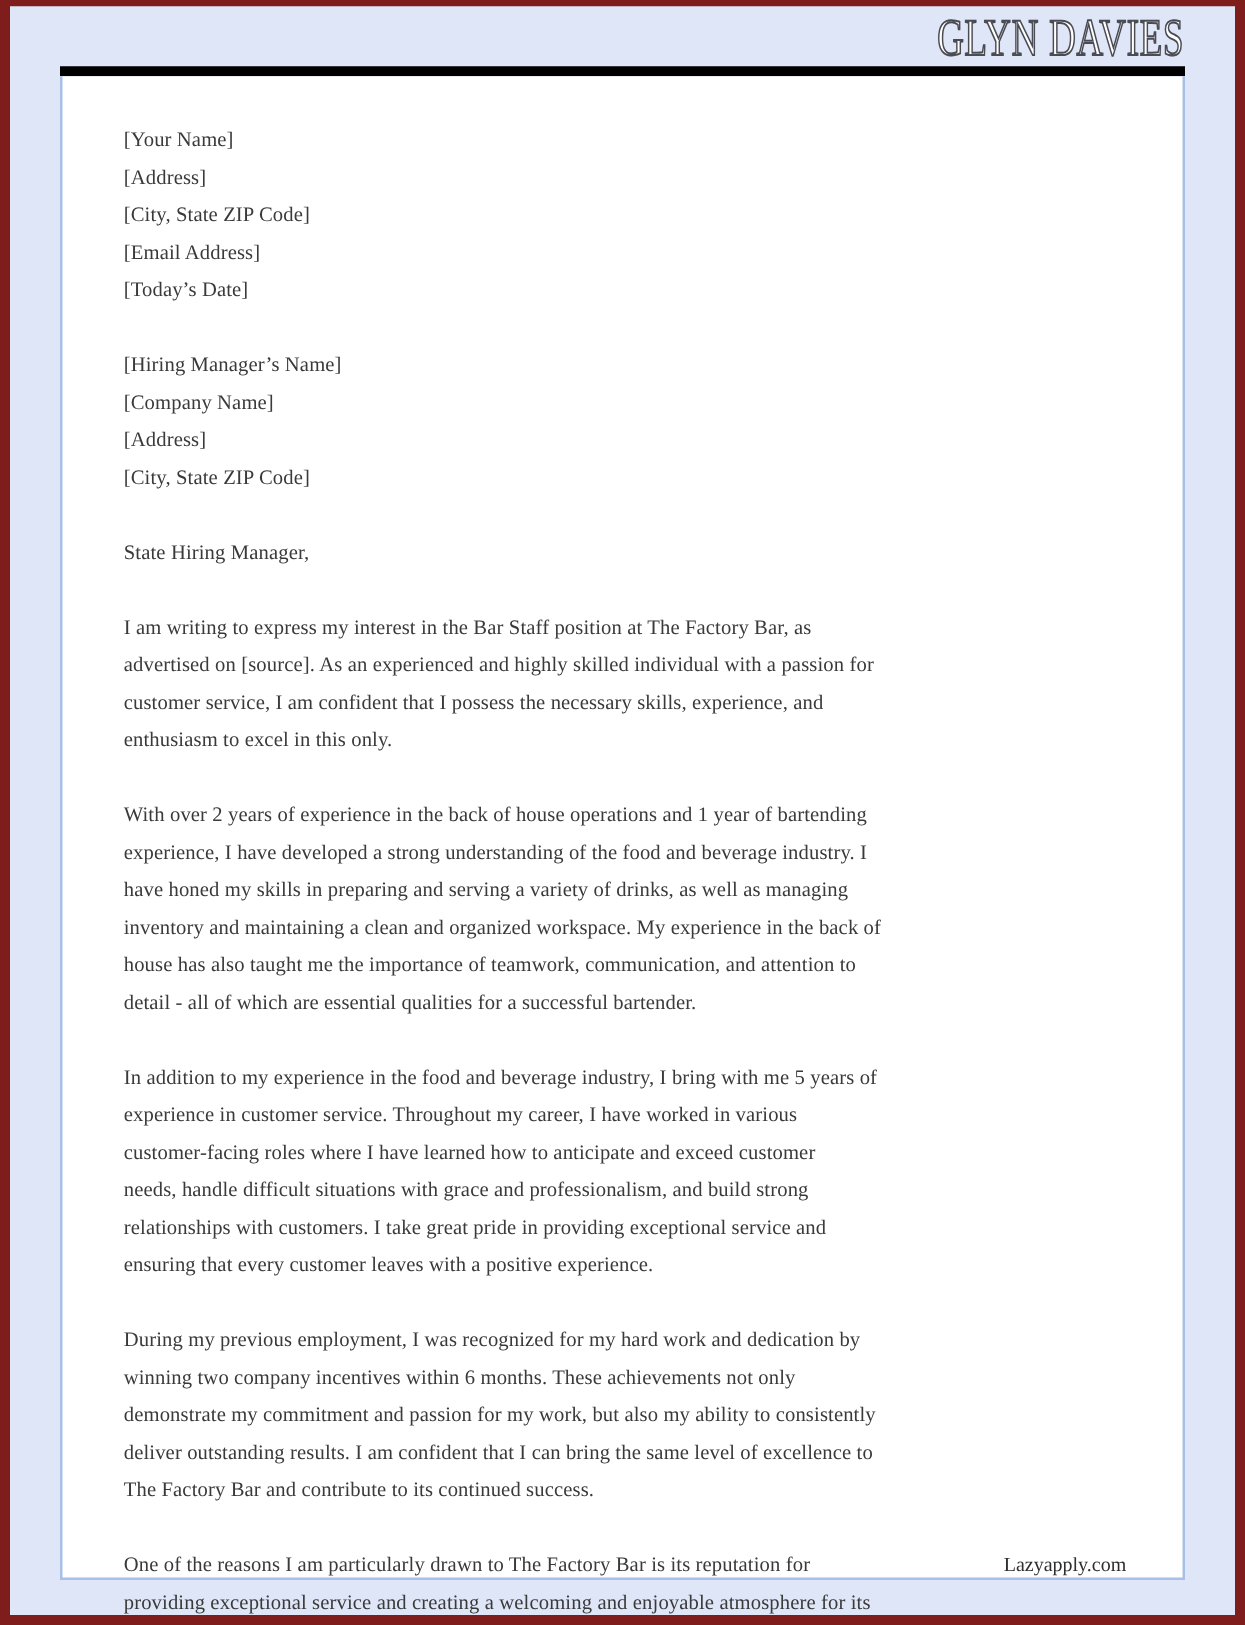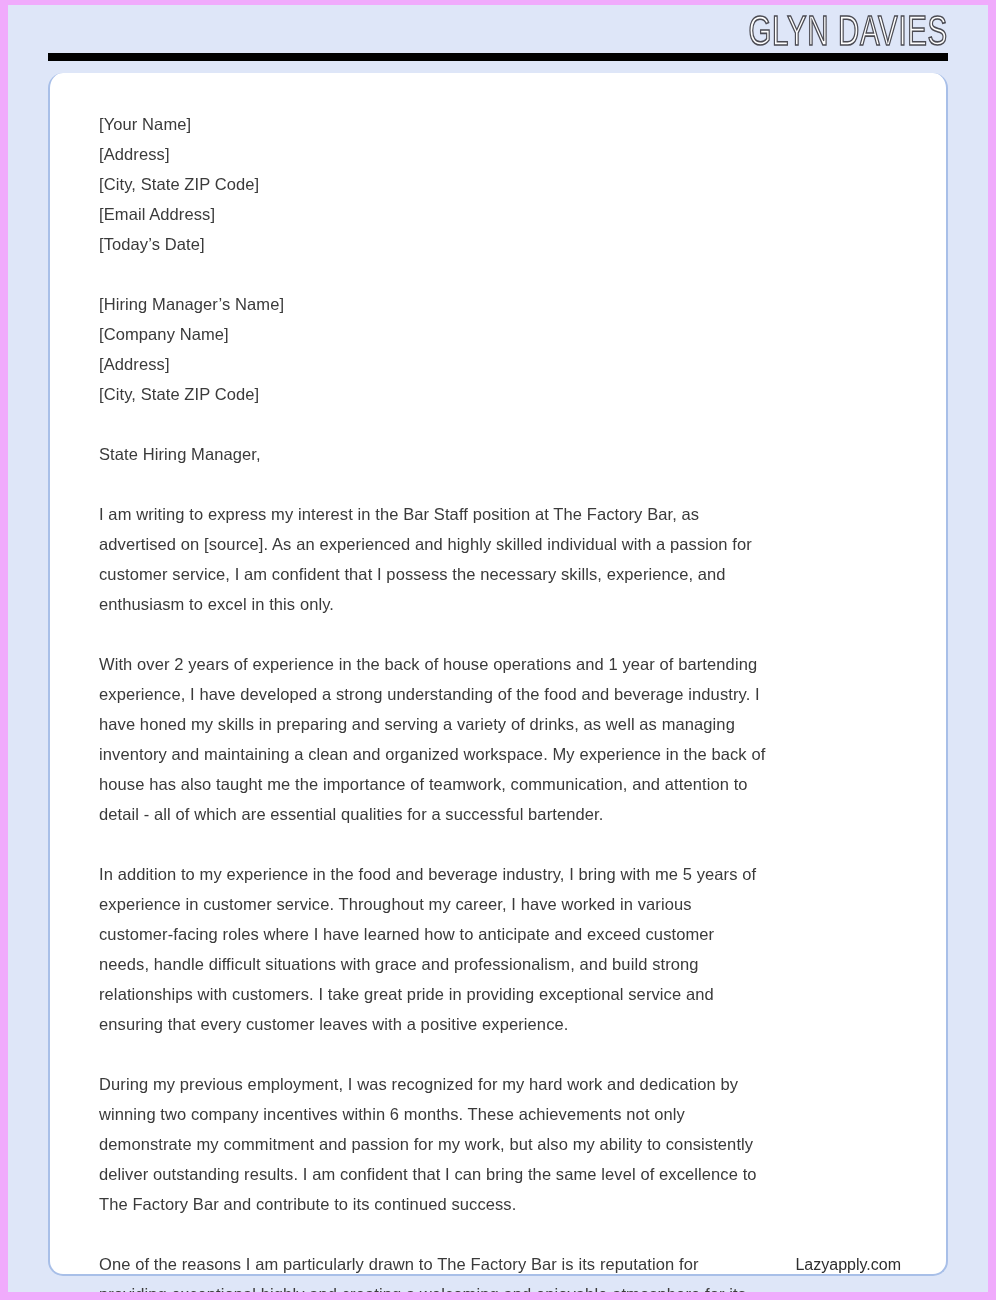--- a/index.html
+++ b/index.html
@@ -2,23 +2,24 @@
 <html><head>
 <meta charset="utf-8">
 <style>
   * { margin: 0; padding: 0; box-sizing: border-box; }
   html, body { width: 996px; height: 1300px; }
   body { font-family: "Liberation Sans", sans-serif; }
 
   .frame {
     width: 996px;
     height: 1300px;
-    background: #f0abfc;
+    background: #7f1d1d;
     padding: 5px 8px 8px 8px;
     overflow: hidden;
+    font-family: Liberation Serif, serif;
   }
 
   .canvas {
     width: 980px;
     height: 1287px;
     background: #dee6f8;
     position: relative;
     overflow: hidden;
   }
 
@@ -46,29 +47,28 @@
 
   .rule {
     height: 8px;
     background: #000000;
     margin: 0 40px;
   }
 
   .page {
     width: 900px;
     height: 1203px; 
-    margin: 12px 40px;
+    margin: 0 40px;
     background: #ffffff;
     border-left: 2px solid #a8bfe8;
     border-right: 2px solid #a8bfe8;
     border-bottom: 2px solid #a8bfe8;
     padding: 36px 38px 0 49px;
     position: relative;
     overflow: visible;
-    border-radius: 15px;
   }
 
   .page p {
     font-size: 16.5px;
     line-height: 30px;
     color: #3a3a3a;
     white-space: pre-line;
     margin-top: 30px;
     letter-spacing: 0.1px;
   }
@@ -130,19 +130,19 @@
 relationships with customers. I take great pride in providing exceptional service and
 ensuring that every customer leaves with a positive experience.</p>
 
       <p>During my previous employment, I was recognized for my hard work and dedication by
 winning two company incentives within 6 months. These achievements not only
 demonstrate my commitment and passion for my work, but also my ability to consistently
 deliver outstanding results. I am confident that I can bring the same level of excellence to
 The Factory Bar and contribute to its continued success.</p>
 
       <p>One of the reasons I am particularly drawn to The Factory Bar is its reputation for
-providing exceptional highly and creating a welcoming and enjoyable atmosphere for its</p>
+providing exceptional service and creating a welcoming and enjoyable atmosphere for its</p>
 
       <div class="watermark">Lazyapply.com</div>
     </div>
 
   </div>
 </div>
 
 </body></html>

